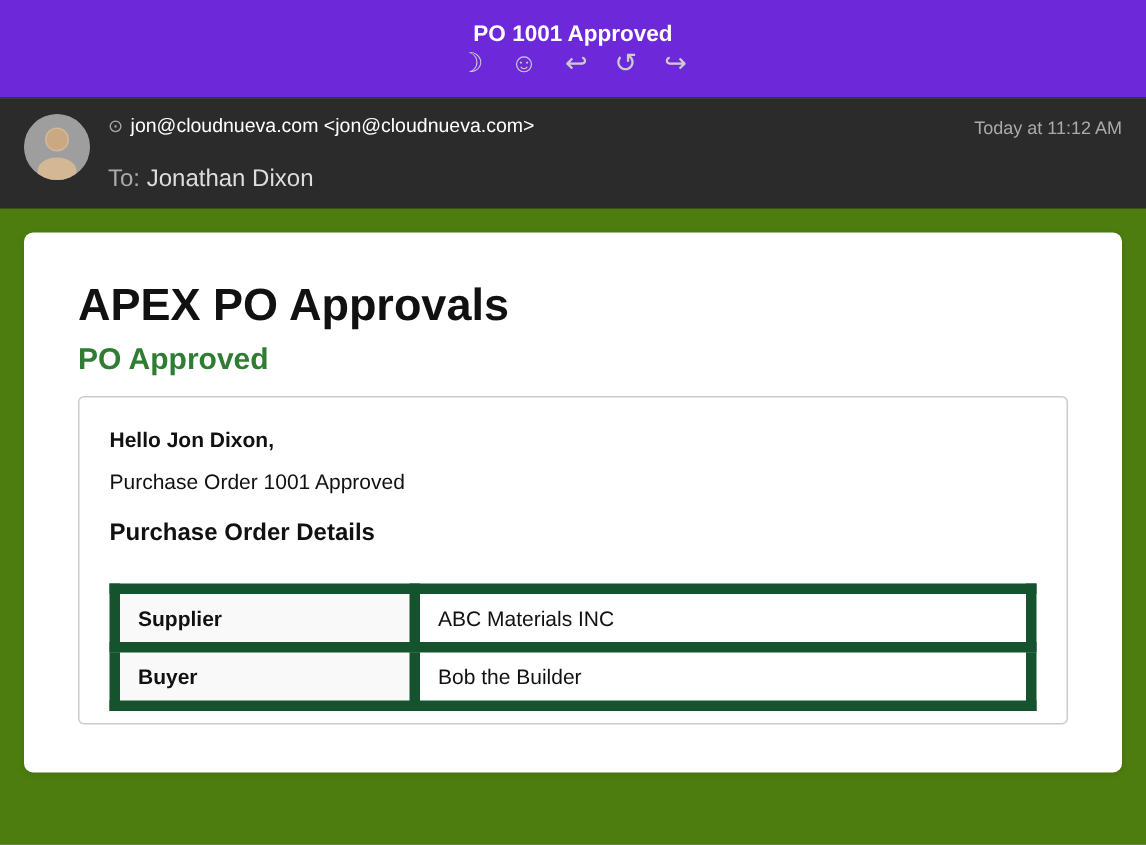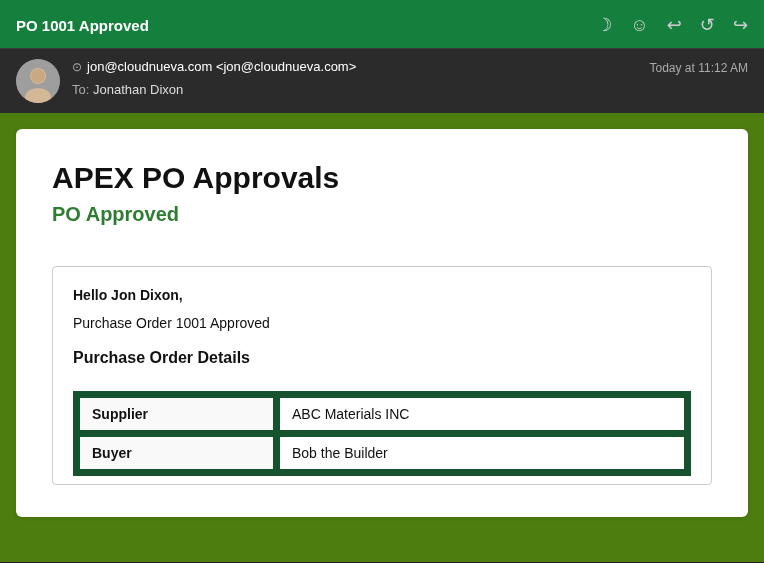--- a/index.html
+++ b/index.html
@@ -7,25 +7,26 @@
       width: 764px;
       height: 563px;
       font-family: -apple-system, BlinkMacSystemFont, 'Helvetica Neue', Arial, sans-serif;
       background: #1e1e1e;
       color: #fff;
       overflow: hidden;
     }
 
     
     .email-header-bar {
-      background: #15803d;
+      background: #6d28d9;
       padding: 14px 16px 12px 16px;
       display: flex;
       align-items: center;
       justify-content: space-between;
+      flex-direction: column;
     }
     .email-subject {
       font-size: 15px;
       font-weight: 600;
       color: #fff;
     }
     .header-icons {
       display: flex;
       gap: 18px;
       align-items: center;
@@ -70,23 +71,23 @@
     .sender-icon {
       font-size: 12px;
       color: #aaa;
     }
     .sender-email {
       font-weight: 500;
       color: #fff;
       font-size: 13px;
     }
     .to-line {
-      font-size: 13px;
+      font-size: 16px;
       color: #aaa;
-      margin-top: 8px;
+      margin-top: 20px;
     }
     .to-name {
       color: #ddd;
     }
     .timestamp {
       font-size: 12px;
       color: #aaa;
       white-space: nowrap;
       margin-top: 2px;
     }
@@ -108,21 +109,21 @@
     .apex-title {
       font-size: 30px;
       font-weight: 800;
       color: #111;
       margin-bottom: 8px;
     }
     .po-approved-label {
       font-size: 20px;
       font-weight: 700;
       color: #2e7d32;
-      margin-bottom: 40px;
+      margin-bottom: 12px;
     }
 
     
     .email-content-section {
       border: 1px solid #ccc;
       border-radius: 4px;
       padding: 20px 20px 8px 20px;
     }
     .greeting {
       font-size: 14px;

